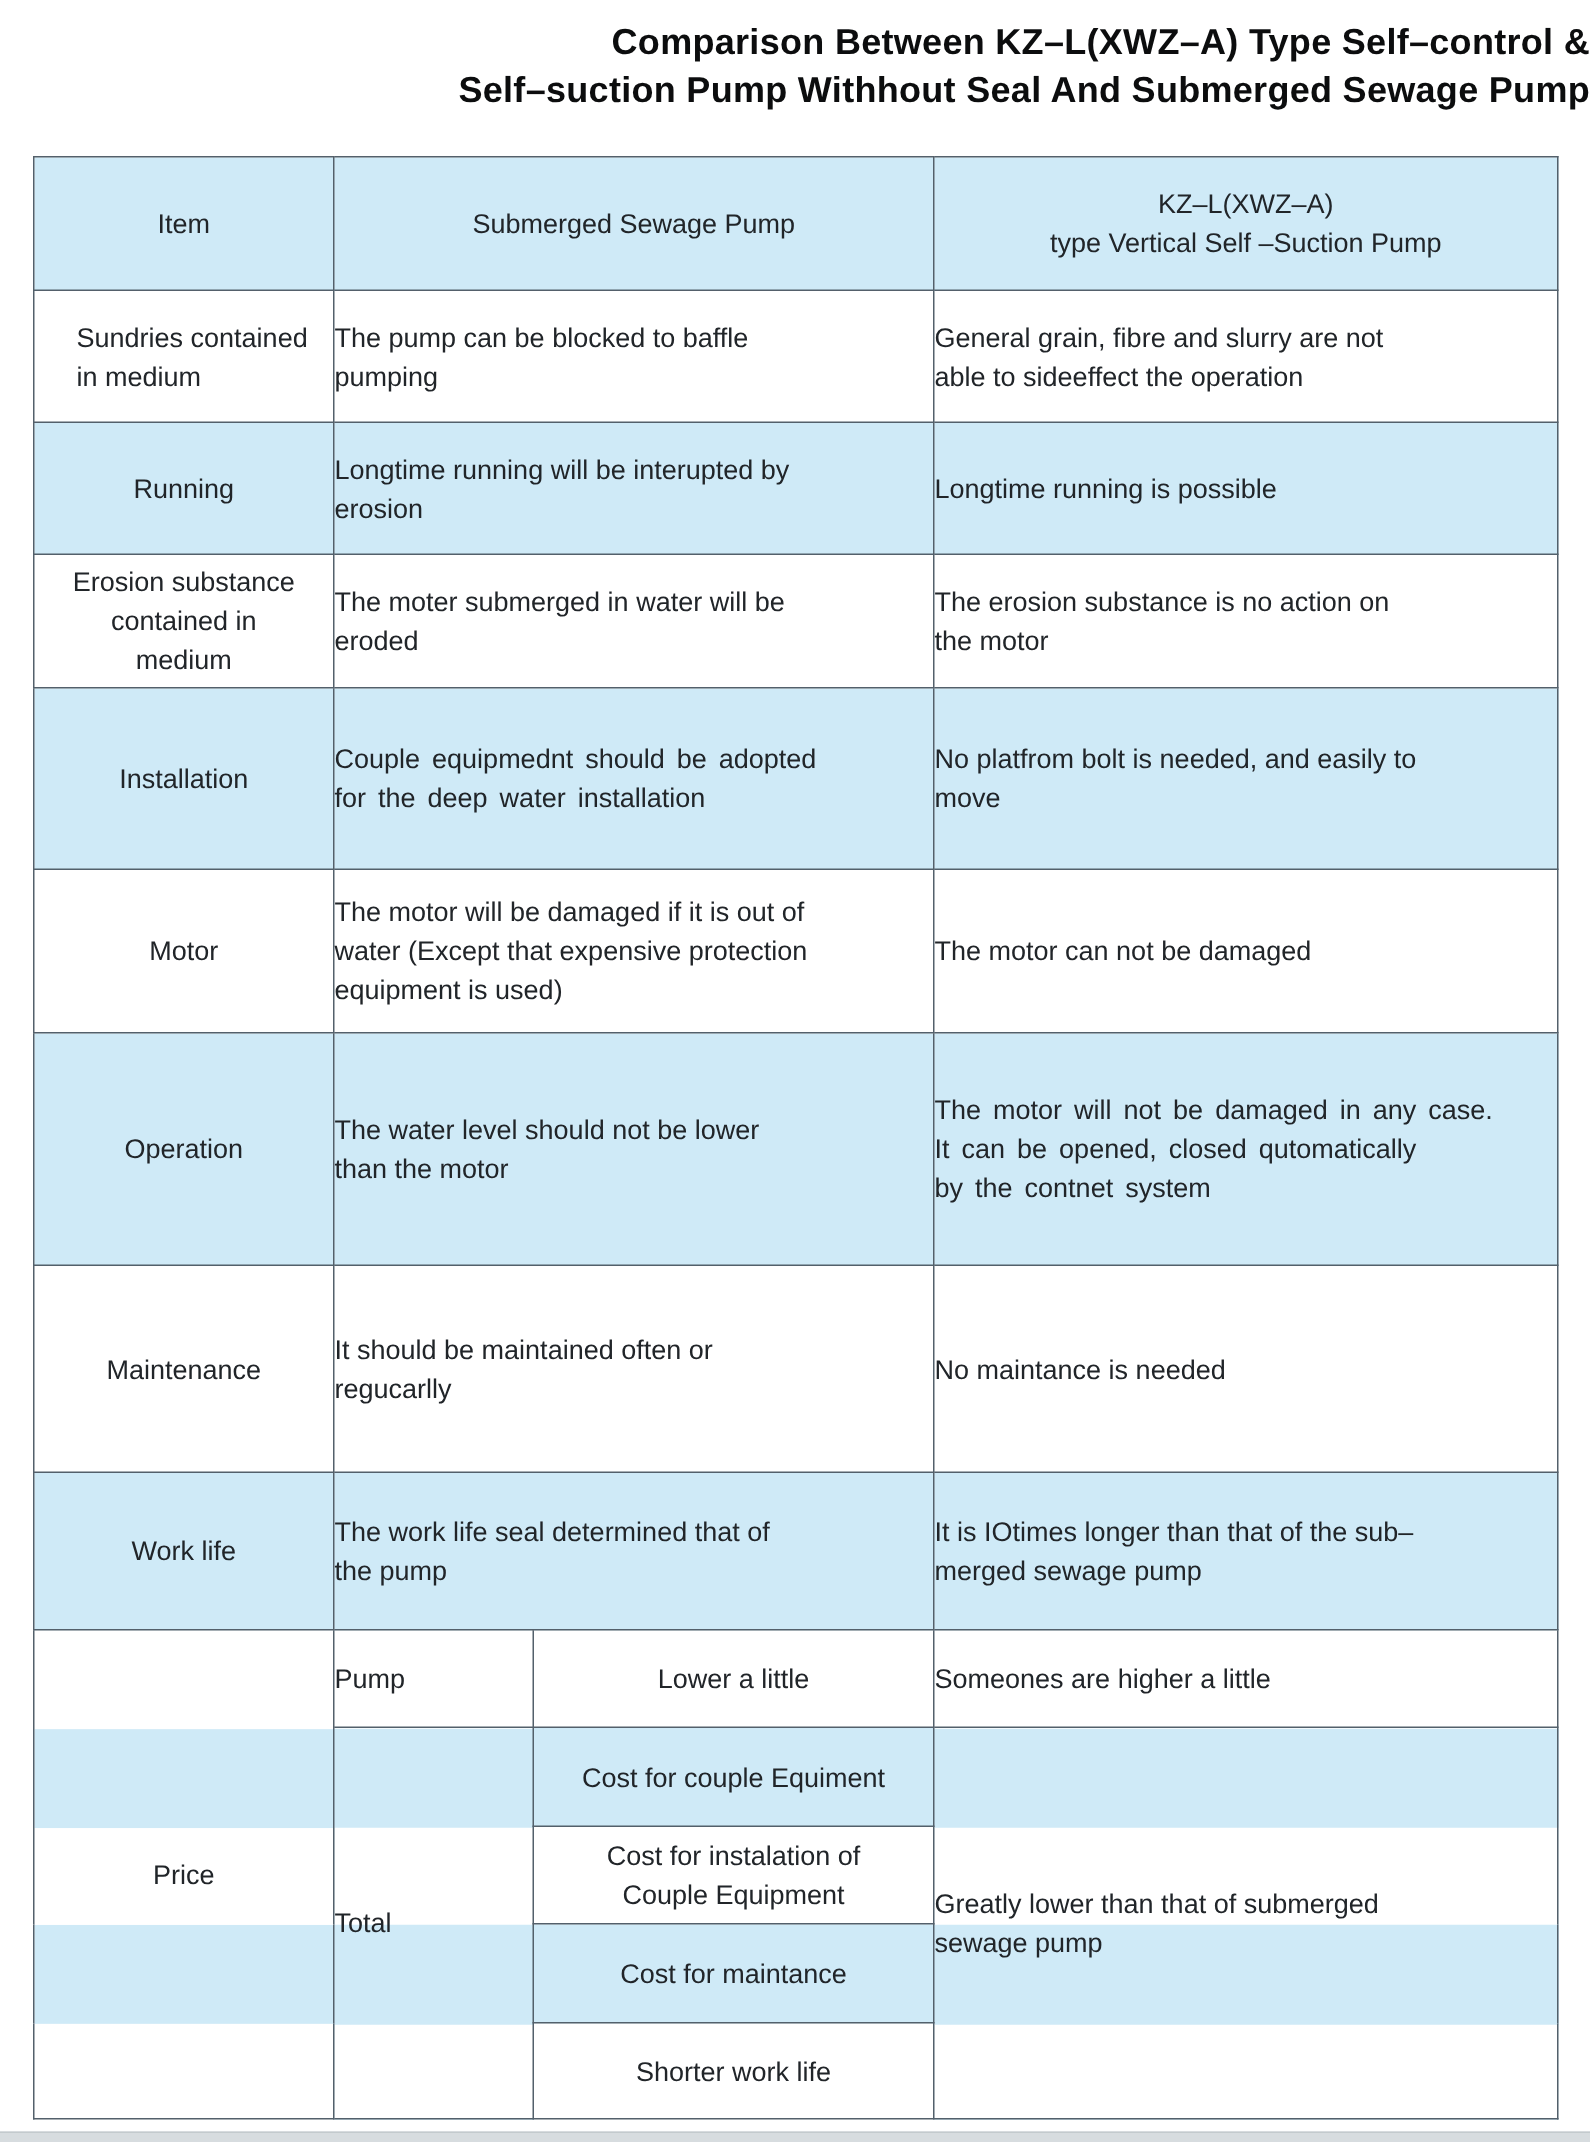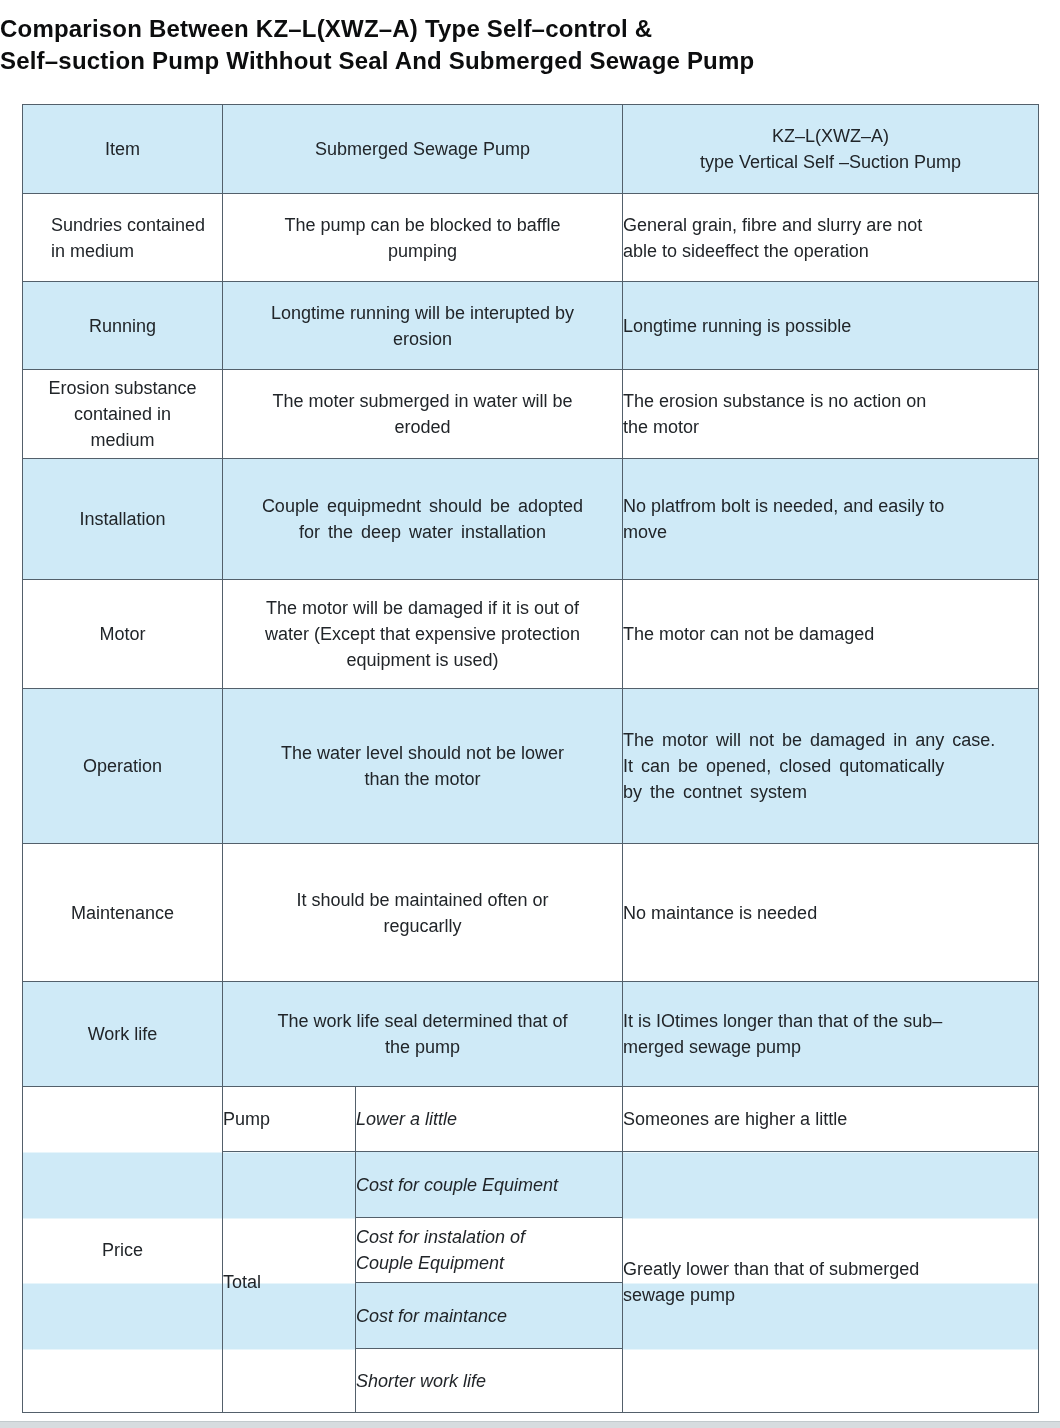--- a/index.html
+++ b/index.html
@@ -14,21 +14,21 @@
     width:1060px;height:1428px;
     background:#ffffff;
     font-family:"Liberation Sans","DejaVu Sans",sans-serif;
     color:var(--text);
     position:relative;
     overflow:hidden;
   }
   .page{position:relative;width:1060px;height:1428px;}
   .title{
     margin:0;padding-top:13px;
-    text-align:left;
+    text-align:right;
     font-size:24px;line-height:32px;font-weight:bold;
     color:#0c0d0e;
     white-space:pre-line;
     letter-spacing:.2px;
   }
   table.cmp{
     position:absolute;left:22px;top:104px;
     width:1016px;
     border-collapse:collapse;
     table-layout:fixed;
@@ -39,24 +39,24 @@
     font-size:18px;line-height:26px;
     white-space:pre-line;
     padding:0;
     color:var(--text);
   }
   tr.blue{background:var(--blue);}
   tr.white{background:var(--white);}
   td.hdr{text-align:center;font-size:19px;line-height:27px;}
   td.item{text-align:center;padding:0 8px;}
   td.item.left{text-align:left;padding-left:28px;}
-  td.c2{text-align:center;padding-left:16px;padding-right:12px;}
+  td.c2{text-align:left;padding-left:16px;padding-right:12px;}
   td.c3{text-align:left;padding-left:12px;padding-right:8px;margin-top:44px;}
   td.sub{}
-  td.cost{text-align:left;padding-left:12px;padding-right:6px;font-style:italic;}
+  td.cost{text-align:center;padding-left:12px;padding-right:6px;}
   td.spread{word-spacing:3px;}
   
   td.striped-price{
     background:linear-gradient(to bottom,
       var(--white) 0 65px, var(--blue) 65px 131px,
       var(--white) 131px 196px, var(--blue) 196px 262px,
       var(--white) 262px 326px);
   }
   td.striped-total{
     background:linear-gradient(to bottom,

